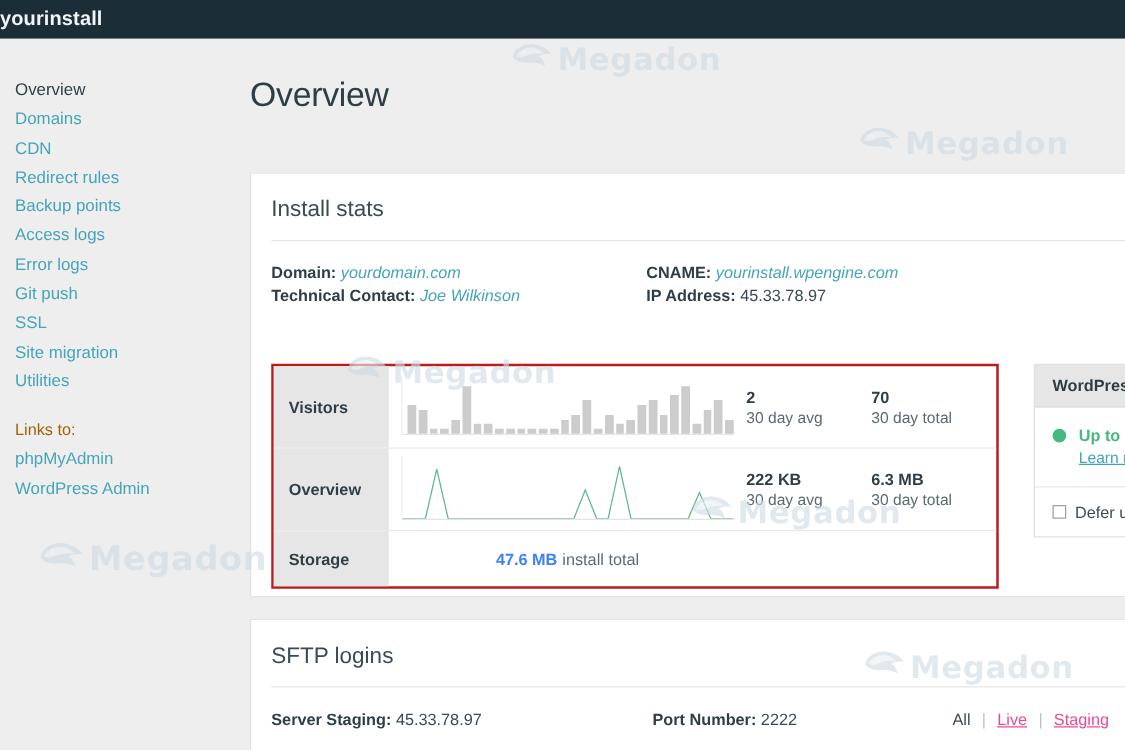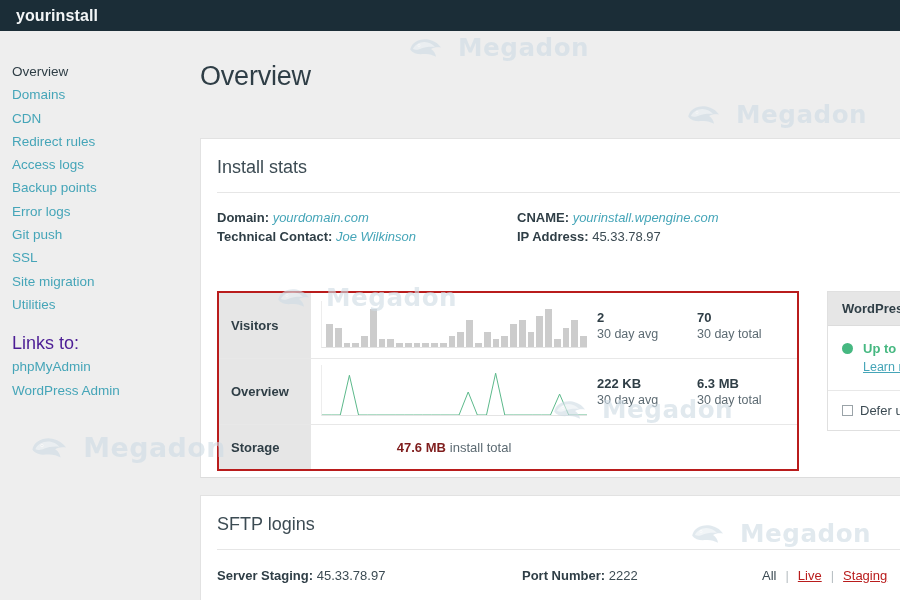--- a/index.html
+++ b/index.html
@@ -13,36 +13,36 @@
   #app { position: relative; width: 900px; height: 600px; overflow: hidden; }
 
   
   .topbar {
     position: absolute; left: 0; top: 0; width: 900px; height: 31px;
     background: #1b2d37;
     display: flex; align-items: center;
   }
   .topbar-brand {
     color: #f2f5f6; font-size: 16px; font-weight: 700;
-    padding-left: 16px; letter-spacing: .1px;
+    padding-left: 0; letter-spacing: .1px;
   }
 
   
   .sidebar {
     position: absolute; left: 0; top: 31px; width: 200px; height: 569px;
     background: #eeeeee;
     padding: 29px 0 0 12px;
   }
   .nav-item {
     display: block; font-size: 13.5px; line-height: 23.3px;
     color: #45a5b8; text-decoration: none; white-space: nowrap;
   }
   .nav-item.active { color: #2f3e46; }
   .links-label {
-    font-size: 18px; color: #4c1d95; margin-top: 16px; line-height: 23px;
+    font-size: 13px; color: #a16207; margin-top: 16px; line-height: 23px;
   }
 
   
   .main {
     position: absolute; left: 200px; top: 31px;
     width: 700px; height: 569px;
     background: #eeeeee;
   }
   .page-title {
     font-size: 27px; font-weight: 400; color: #2f3e46;
@@ -112,21 +112,21 @@
   .linechart {
     position: absolute; left: 10px; top: 6px; right: 10px; bottom: 8px;
     border-left: 1px solid #ededed; border-bottom: 1px solid #e4e4e4;
   }
   .linechart svg { display: block; width: 100%; height: 100%; }
 
   .storage-text {
     display: flex; align-items: center; justify-content: center;
     height: 100%; font-size: 13px; color: #5c6a72;
   }
-  .storage-text b { color: #7f1d1d; margin-right: 4px; }
+  .storage-text b { color: #3b82f6; margin-right: 4px; }
 
   
   #wp-panel {
     position: absolute; left: 626px; top: 152px;
     width: 180px; border: 1px solid #e0e0e0; background: #fff;
   }
   .wp-head {
     background: #e6e6e6; color: #2f3e46; font-weight: 700; font-size: 13px;
     padding: 9px 0 9px 14px; border-bottom: 1px solid #dcdcdc;
   }
@@ -145,27 +145,27 @@
   .wp-check-label { font-size: 13px; color: #3c4b53; white-space: nowrap; }
 
   
   .sftp-row {
     display: flex; align-items: center;
     padding: 18px 16px 0 16px; font-size: 13px;
   }
   .sftp-col-1 { width: 305px; white-space: nowrap; }
   .sftp-col-2 { width: 240px; white-space: nowrap; }
   .sftp-tabs { display: flex; align-items: center; gap: 9px; font-size: 13px; white-space: nowrap; }
-  .sftp-tab { color: #b91c1c; text-decoration: underline; }
+  .sftp-tab { color: #ec4899; text-decoration: underline; }
   .sftp-tab.sel { color: #3c4b53; text-decoration: none; }
   .sftp-sep { color: #b9c0c4; }
 
   
   .wm {
-    position: absolute; display: flex; align-items: center; gap: 16px;
+    position: absolute; display: flex; align-items: flex-start; gap: 4px;
     pointer-events: none; opacity: .62;
   }
   .wm-text {
     font-family: "DejaVu Sans", sans-serif;
     font-weight: 700; color: #cfdce5; letter-spacing: .5px;
   }
   .wm svg { display: block; }
 </style>
 </head>
 <body>
@@ -174,22 +174,22 @@
 
   <div class="topbar">
     <div class="topbar-brand">yourinstall</div>
   </div>
 
   <div class="sidebar">
     <a class="nav-item active" href="#">Overview</a>
     <a class="nav-item" href="#">Domains</a>
     <a class="nav-item" href="#">CDN</a>
     <a class="nav-item" href="#">Redirect rules</a>
+    <a class="nav-item" href="#">Backup points</a>
     <a class="nav-item" href="#">Access logs</a>
-    <a class="nav-item" href="#">Backup points</a>
     <a class="nav-item" href="#">Error logs</a>
     <a class="nav-item" href="#">Git push</a>
     <a class="nav-item" href="#">SSL</a>
     <a class="nav-item" href="#">Site migration</a>
     <a class="nav-item" href="#">Utilities</a>
 
     <div class="links-label">Links to:</div>
     <a class="nav-item" href="#">phpMyAdmin</a>
     <a class="nav-item" href="#">WordPress Admin</a>
   </div>

